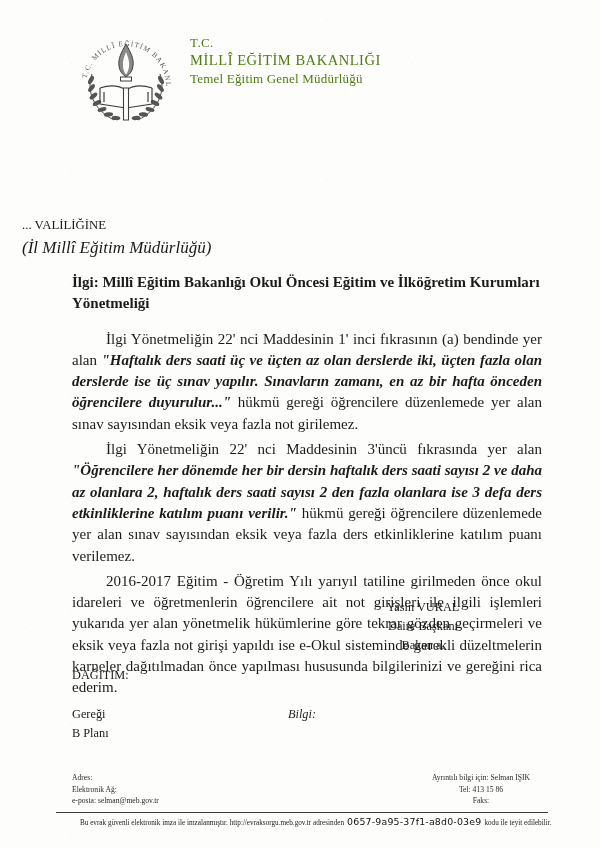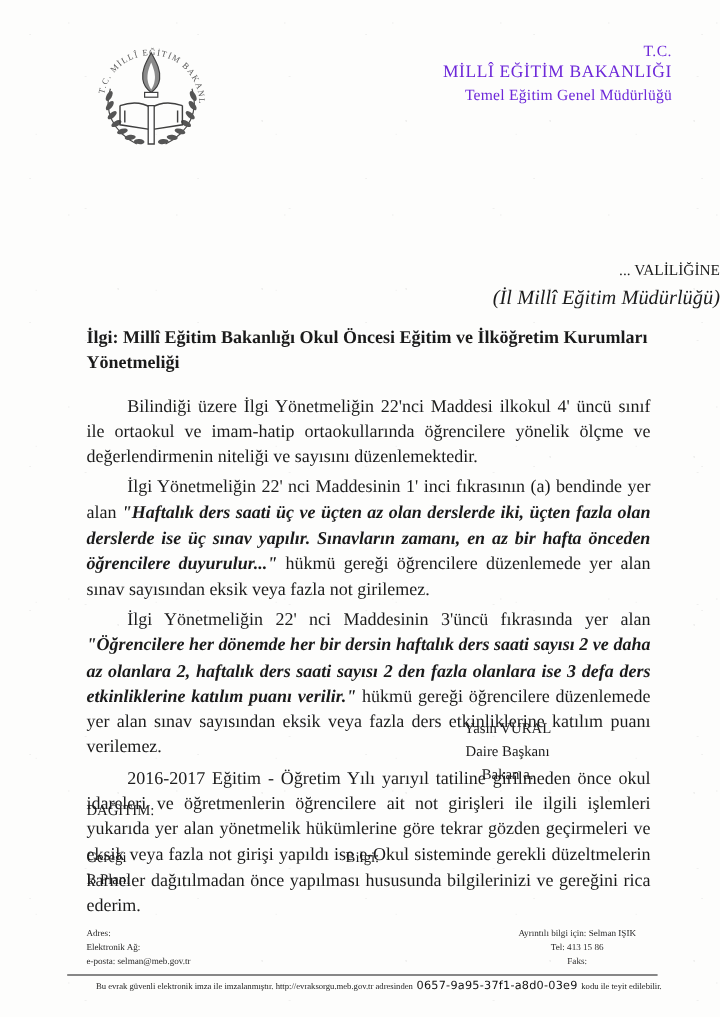--- a/index.html
+++ b/index.html
@@ -37,23 +37,23 @@
     width: 108px;
     height: 104px;
   }
   .emblem svg { display: block; width: 108px; height: 104px; }
 
   .org-block {
     position: absolute;
     left: 190px;
     right: 40px;
     top: 10px;
-    text-align: right;
+    text-align: left;
     line-height: 1.32;
-    color: #6d28d9;
+    color: #4d7c0f;
   }
   .org-tc { font-size: 13px; letter-spacing: .4px; }
   .org-ministry { font-size: 14.5px; letter-spacing: .55px; }
   .org-dept { font-size: 13px; letter-spacing: .2px; }
 
   
   .meta {
     position: absolute;
     left: 72px;
     right: 58px;
@@ -71,23 +71,24 @@
     top: 0;
     font-size: 12.5px;
   }
 
   
   .addressee {
     position: absolute;
     left: 0;
     right: 0;
     top: 216px;
-    text-align: right;
+    text-align: left;
     font-size: 12.8px;
     line-height: 1.5;
+    padding-left: 22px;
   }
   .addressee .line2 { font-size: 17px; font-style: italic; }
 
   
   .body-area {
     position: absolute;
     left: 72px;
     right: 58px;
     top: 272px;
     font-size: 15px;
@@ -123,21 +124,21 @@
     position: absolute;
     left: 72px;
     right: 58px;
     top: 666px;
     font-size: 12.3px;
     line-height: 1.55;
   }
   .dist-head { margin-bottom: 1px; }
   .dist-cols { position: relative; margin-top: 20px; }
   .dist-left { display: inline-block; width: 216px; vertical-align: top; }
-  .dist-right { display: inline-block; vertical-align: top; }
+  .dist-right { display: inline-block; vertical-align: top; font-style: italic; }
   .dist-line { display: block; }
 
   
   .footer {
     position: absolute;
     left: 72px;
     right: 52px;
     top: 772px;
     font-size: 7.6px;
     line-height: 1.52;
@@ -261,21 +262,20 @@
 
   <div class="addressee">
     <div class="line1">... VALİLİĞİNE</div>
     <div class="line2">(İl Millî Eğitim Müdürlüğü)</div>
   </div>
 
   <div class="body-area">
 
     <div class="ilgi">İlgi: Millî Eğitim Bakanlığı Okul Öncesi Eğitim ve İlköğretim Kurumları Yönetmeliği</div>
 
-    <p class="para">Bilindiği üzere İlgi Yönetmeliğin 22'nci Maddesi ilkokul 4' üncü sınıf ile ortaokul ve imam-hatip ortaokullarında öğrencilere yönelik ölçme ve değerlendirmenin niteliği ve sayısını düzenlemektedir.</p>
 
     <p class="para">
       <span>İlgi Yönetmeliğin 22' nci Maddesinin 1' inci fıkrasının (a) bendinde yer alan </span><span class="q">"Haftalık ders saati üç ve üçten az olan derslerde iki, üçten fazla olan derslerde ise üç sınav yapılır. Sınavların zamanı, en az bir hafta önceden öğrencilere duyurulur..."</span><span> hükmü gereği öğrencilere düzenlemede yer alan sınav sayısından eksik veya fazla not girilemez.</span>
     </p>
 
     <p class="para">
       <span>İlgi Yönetmeliğin 22' nci Maddesinin 3'üncü fıkrasında yer alan </span><span class="q">"Öğrencilere her dönemde her bir dersin haftalık ders saati sayısı 2 ve daha az olanlara 2, haftalık ders saati sayısı 2 den fazla olanlara ise 3 defa ders etkinliklerine katılım puanı verilir."</span><span> hükmü gereği öğrencilere düzenlemede yer alan sınav sayısından eksik veya fazla ders etkinliklerine katılım puanı verilemez.</span>
     </p>
 
     <p class="para">2016-2017 Eğitim - Öğretim Yılı yarıyıl tatiline girilmeden önce okul idareleri ve öğretmenlerin öğrencilere ait not girişleri ile ilgili işlemleri yukarıda yer alan yönetmelik hükümlerine göre tekrar gözden geçirmeleri ve eksik veya fazla not girişi yapıldı ise e-Okul sisteminde gerekli düzeltmelerin karneler dağıtılmadan önce yapılması hususunda bilgilerinizi ve gereğini rica ederim.</p>

